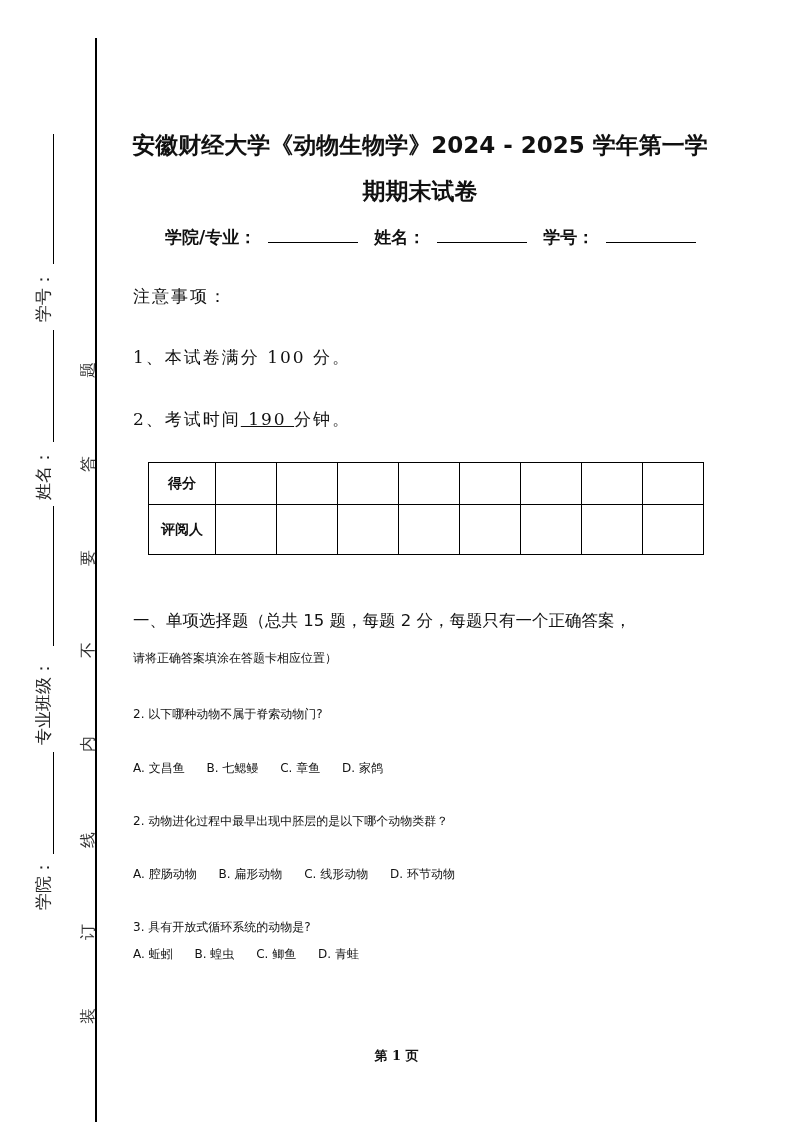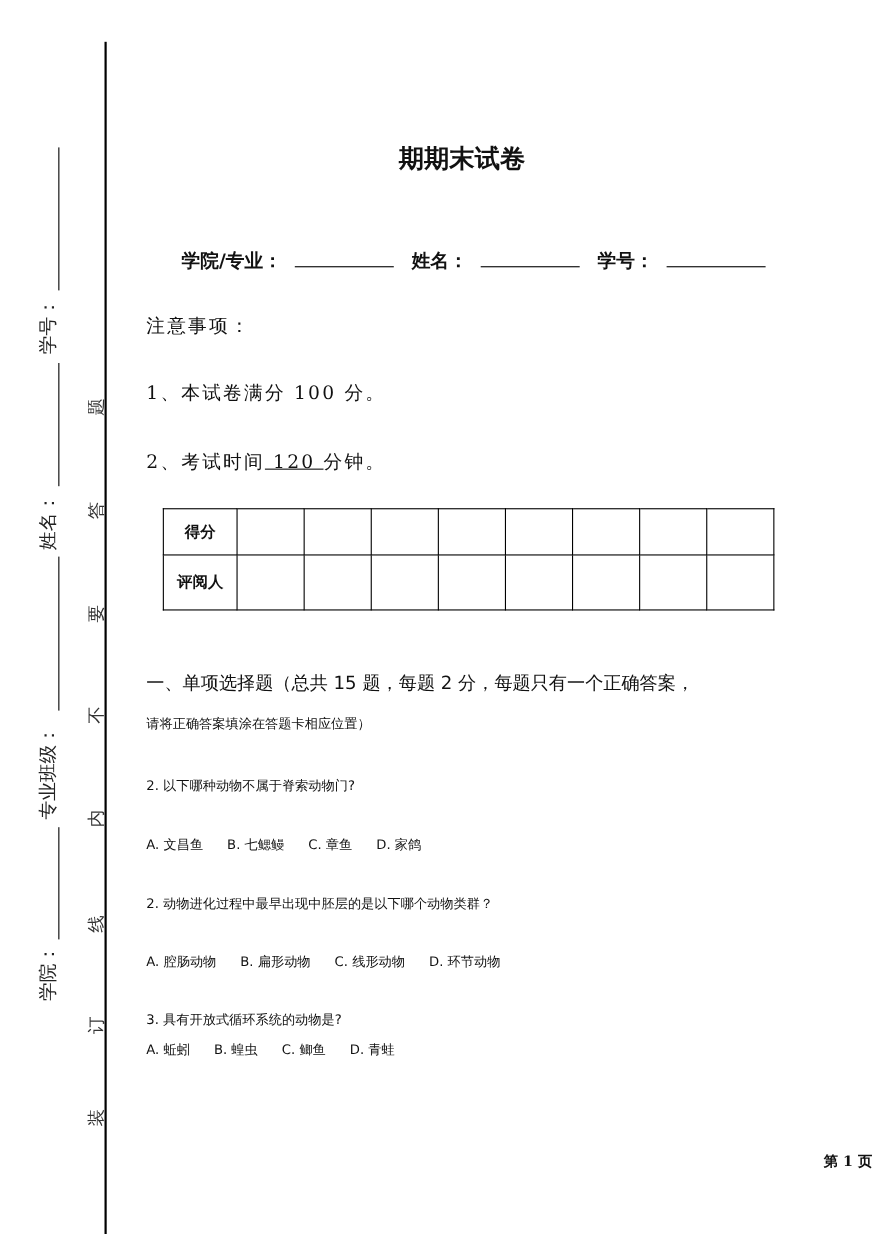--- a/index.html
+++ b/index.html
@@ -20,21 +20,21 @@
   .u { text-decoration:underline; }
   table.score { position:absolute; left:148px; top:462px; border-collapse:collapse; font-family:"DejaVu Sans",sans-serif; }
   table.score td { border:1px solid #000; width:60px; text-align:center; font-size:14px; padding:0; }
   table.score tr.h td { height:30px; }
   table.score tr.r1 td { height:41px; }
   table.score tr.r2 td { height:49px; }
   table.score td.first { width:66px; font-weight:bold; }
   table.score tr.h td.bold { font-weight:bold; }
   .q { position:absolute; left:133px; font-size:12px; font-family:"DejaVu Sans",sans-serif; }
   .opt { margin-right:18px; }
-  .footer { position:absolute; top:1047px; left:0; width:793px; text-align:right;
+  .footer { position:absolute; top:1047px; left:0; width:793px; text-align:center;
             font-weight:bold; font-size:13px; font-family:"DejaVu Serif",serif; }
 </style>
 </head>
 <body>
 
 <div class="bind-line"></div>
 
 <div class="vline" style="top:134px;height:130px;"></div>
 <div class="vlabel" style="top:322px;">学号：</div>
 <div class="vline" style="top:330px;height:112px;"></div>
@@ -47,36 +47,37 @@
 <div class="seal" style="top:378px;">题</div>
 <div class="seal" style="top:472px;">答</div>
 <div class="seal" style="top:566px;">要</div>
 <div class="seal" style="top:658px;">不</div>
 <div class="seal" style="top:752px;">内</div>
 <div class="seal" style="top:848px;">线</div>
 <div class="seal" style="top:940px;">订</div>
 <div class="seal" style="top:1024px;">装</div>
 
 <div class="title">
+  <div>安徽财经大学《动物生物学》2024 - 2025 学年第一学</div>
   <div>期期末试卷</div>
 </div>
 
 <div class="info-row">
   <span>学院/专业：</span>
   <span class="blank"></span>
   <span>姓名：</span>
   <span class="blank"></span>
   <span>学号：</span>
   <span class="blank"></span>
 </div>
 
 <div class="text" style="top:285px;">注意事项：</div>
 <div class="text" style="top:346px;">1、本试卷满分 100 分。</div>
 <div class="text" style="top:408px;">
-  <span>2、考试时间</span><span class="u"> 120 </span><span>分钟。</span>
+  <span>2、考试时间</span><span class="u"> 190 </span><span>分钟。</span>
 </div>
 
 <table class="score">
   <tbody>
   <tr class="r1">
     <td class="first">得分</td>
     <td></td>
         <td></td>
     <td></td>
         <td></td>

